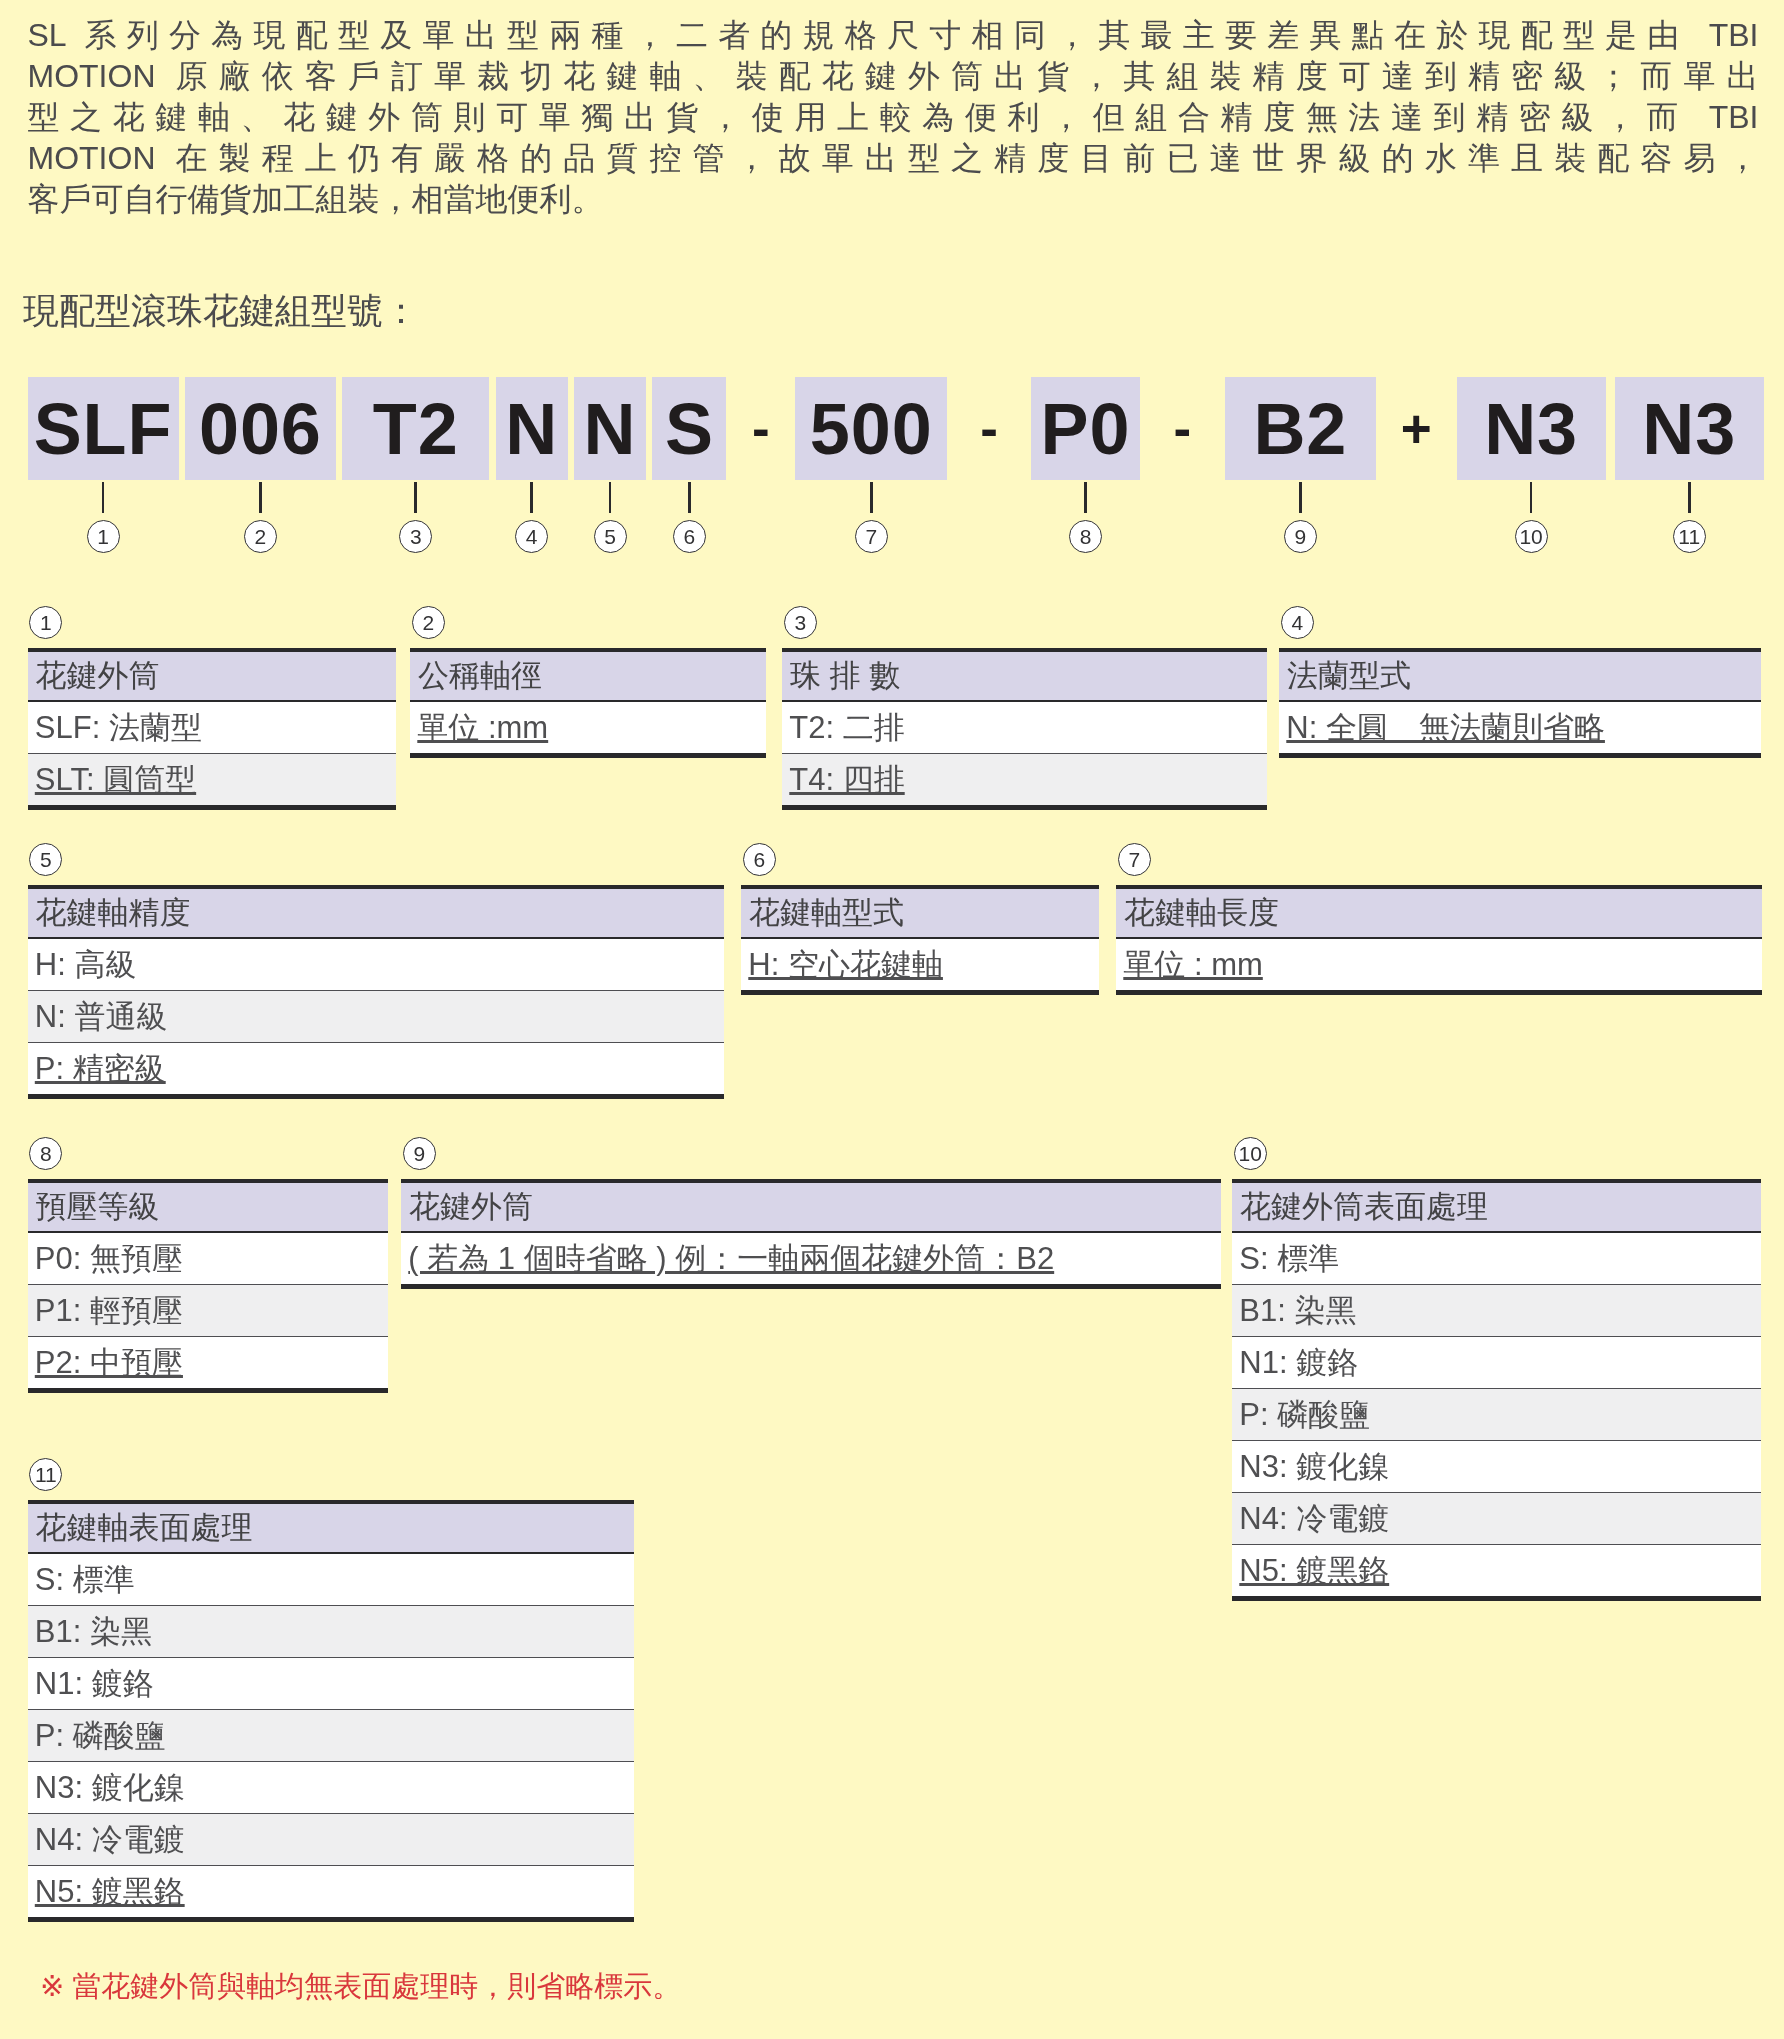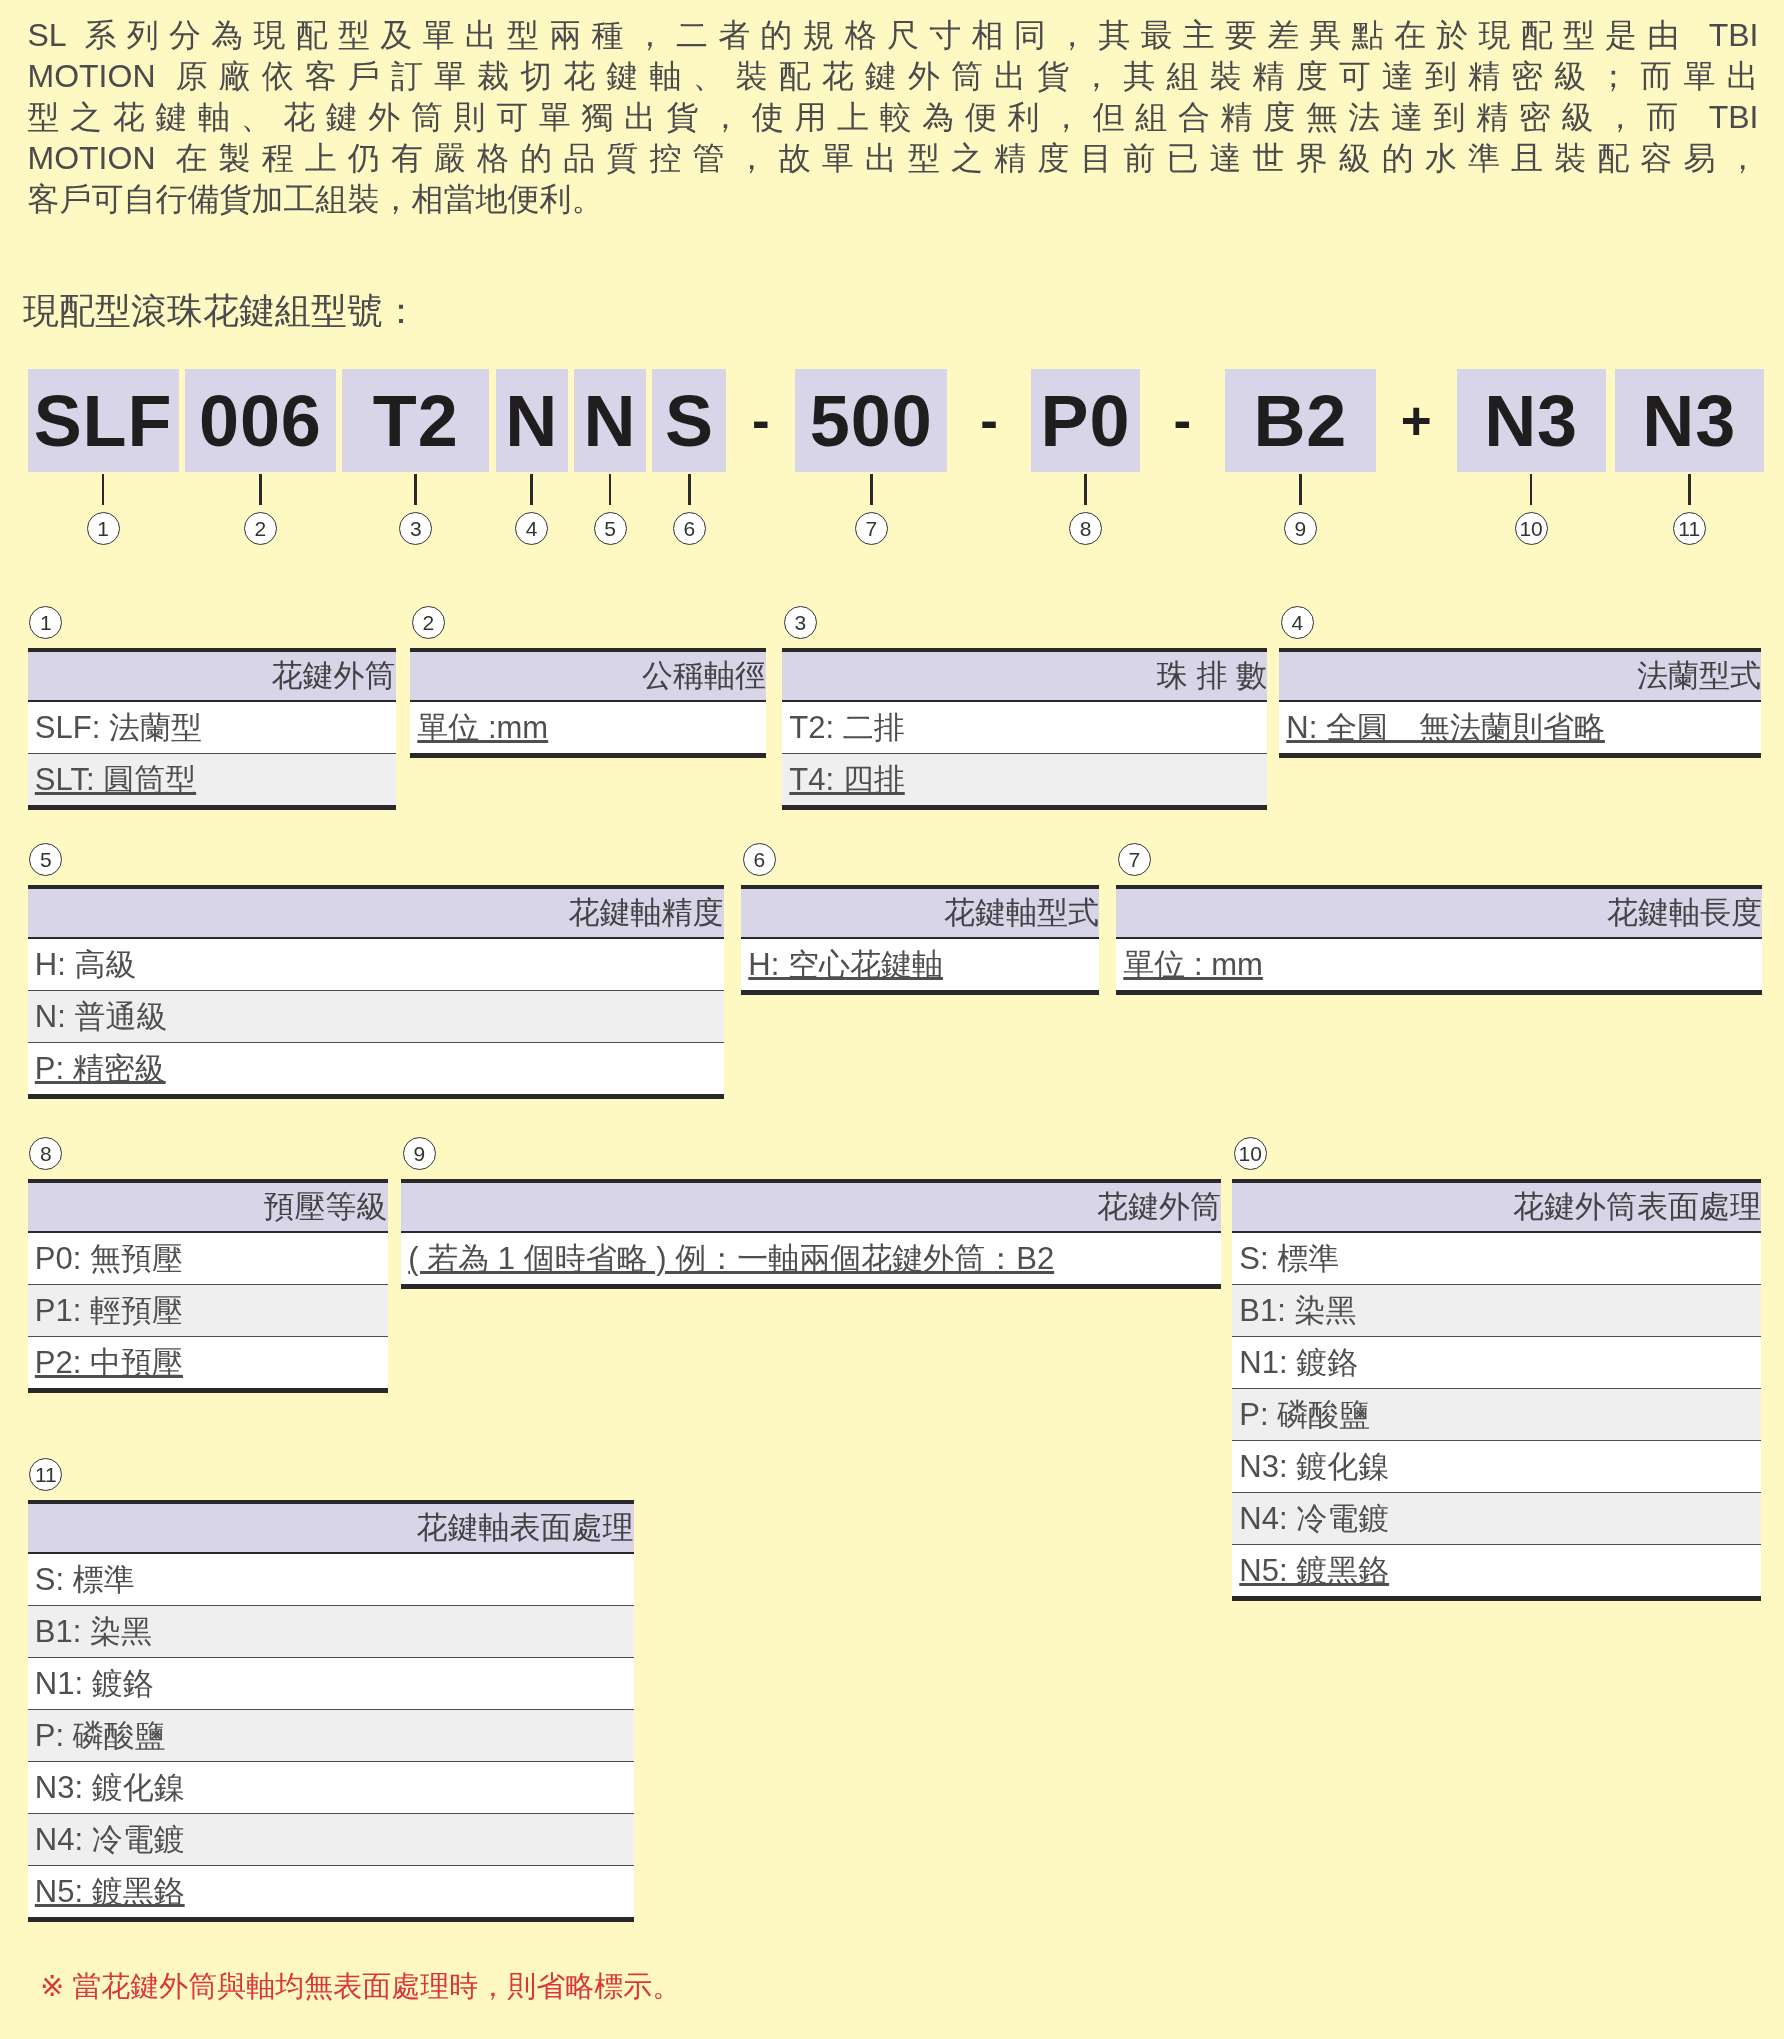--- a/index.html
+++ b/index.html
@@ -7,21 +7,21 @@
     position:relative;width:1784px;height:2040px;background:#fef9c3;overflow:hidden;
     font-family:"Liberation Sans","DejaVu Sans",sans-serif;color:#4c4c4e;
   }
   
   .intro{position:absolute;left:27.5px;top:14.7px;width:1731px;font-size:32px;line-height:41px;color:#4b4b4d;}
   .intro .line{text-align:justify;}
   .intro .line.j{text-align-last:justify;}
   
   .section-title{position:absolute;left:23px;top:287px;font-size:36px;color:#4b4b4d;}
   
-  .model-row{position:absolute;left:27.5px;top:369px;display:flex;align-items:flex-start;}
+  .model-row{position:absolute;left:27.5px;top:377px;display:flex;align-items:flex-start;}
   .seg{display:flex;flex-direction:column;align-items:center;margin-right:6.4px;}
   .seg.gap10{margin-right:9.2px;}
   .seg .box{
     width:100%;height:103px;background:#d8d5e8;display:flex;align-items:center;justify-content:center;
     font-weight:bold;font-size:72px;color:#201d1e;letter-spacing:0.9px;
   }
   .tick{width:2.8px;height:31px;background:#2a2a2c;margin-top:1.8px;}
   .numcirc{
     width:33px;height:33px;border:1.8px solid #333335;border-radius:50%;
     display:flex;align-items:center;justify-content:center;
@@ -31,21 +31,21 @@
   .sep{
     height:103px;display:flex;align-items:center;justify-content:center;
     font-weight:bold;font-size:53px;color:#201d1e;margin-right:6.4px;
   }
   
   .tbl{position:absolute;font-size:31px;color:#4f4f51;}
   .tbl .numcirc{margin:0 0 9.2px 1.8px;}
   .tbl .hdr{
     background:#d8d5e8;border-top:4.6px solid #29292b;border-bottom:2.8px solid #29292b;
     height:48px;line-height:48px;padding-left:8px;color:#434345;
-    white-space:nowrap;overflow:hidden;text-align:right;
+    white-space:nowrap;overflow:hidden;
   }
   .tbl .rows .row{
     height:51px;line-height:51px;padding-left:7.3px;border-bottom:1.8px solid #4e4e52;
     background:#ffffff;white-space:nowrap;overflow:hidden;
   }
   .tbl .rows .row:nth-child(even){background:#efeff0;}
   .tbl .rows .row:last-child{border-bottom:5.5px solid #29292b;text-decoration:underline;}
   
   .footnote{position:absolute;left:40px;top:1967px;font-size:29px;color:#d9373c;}
 </style>

